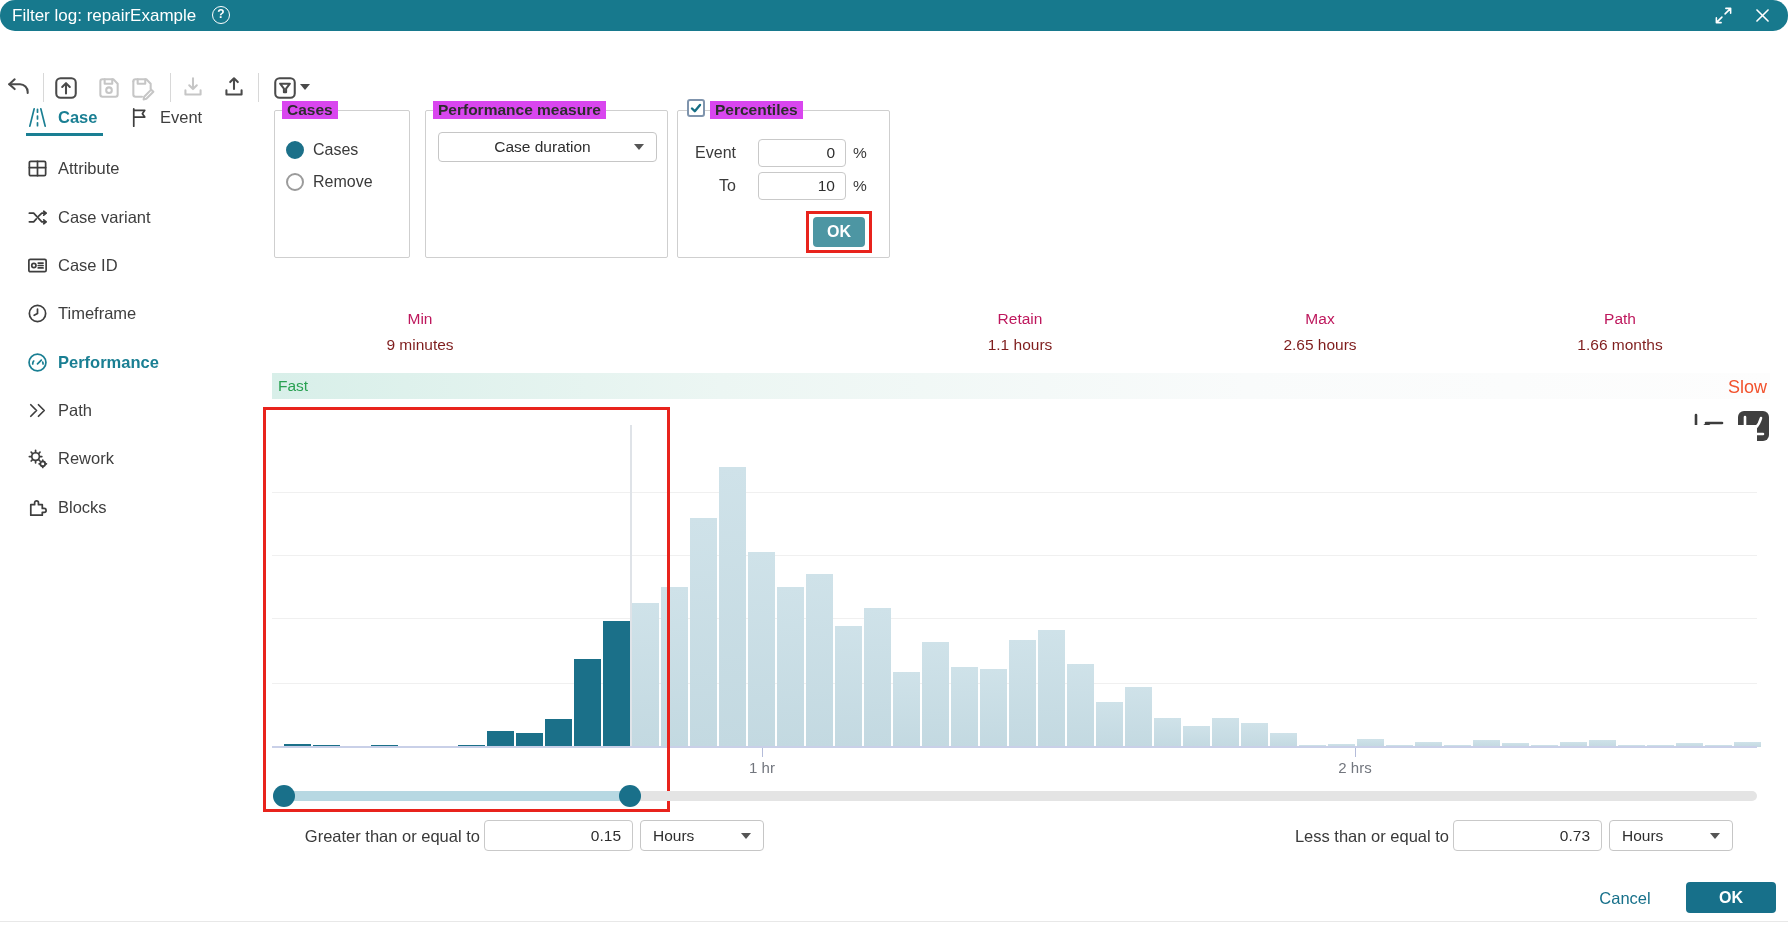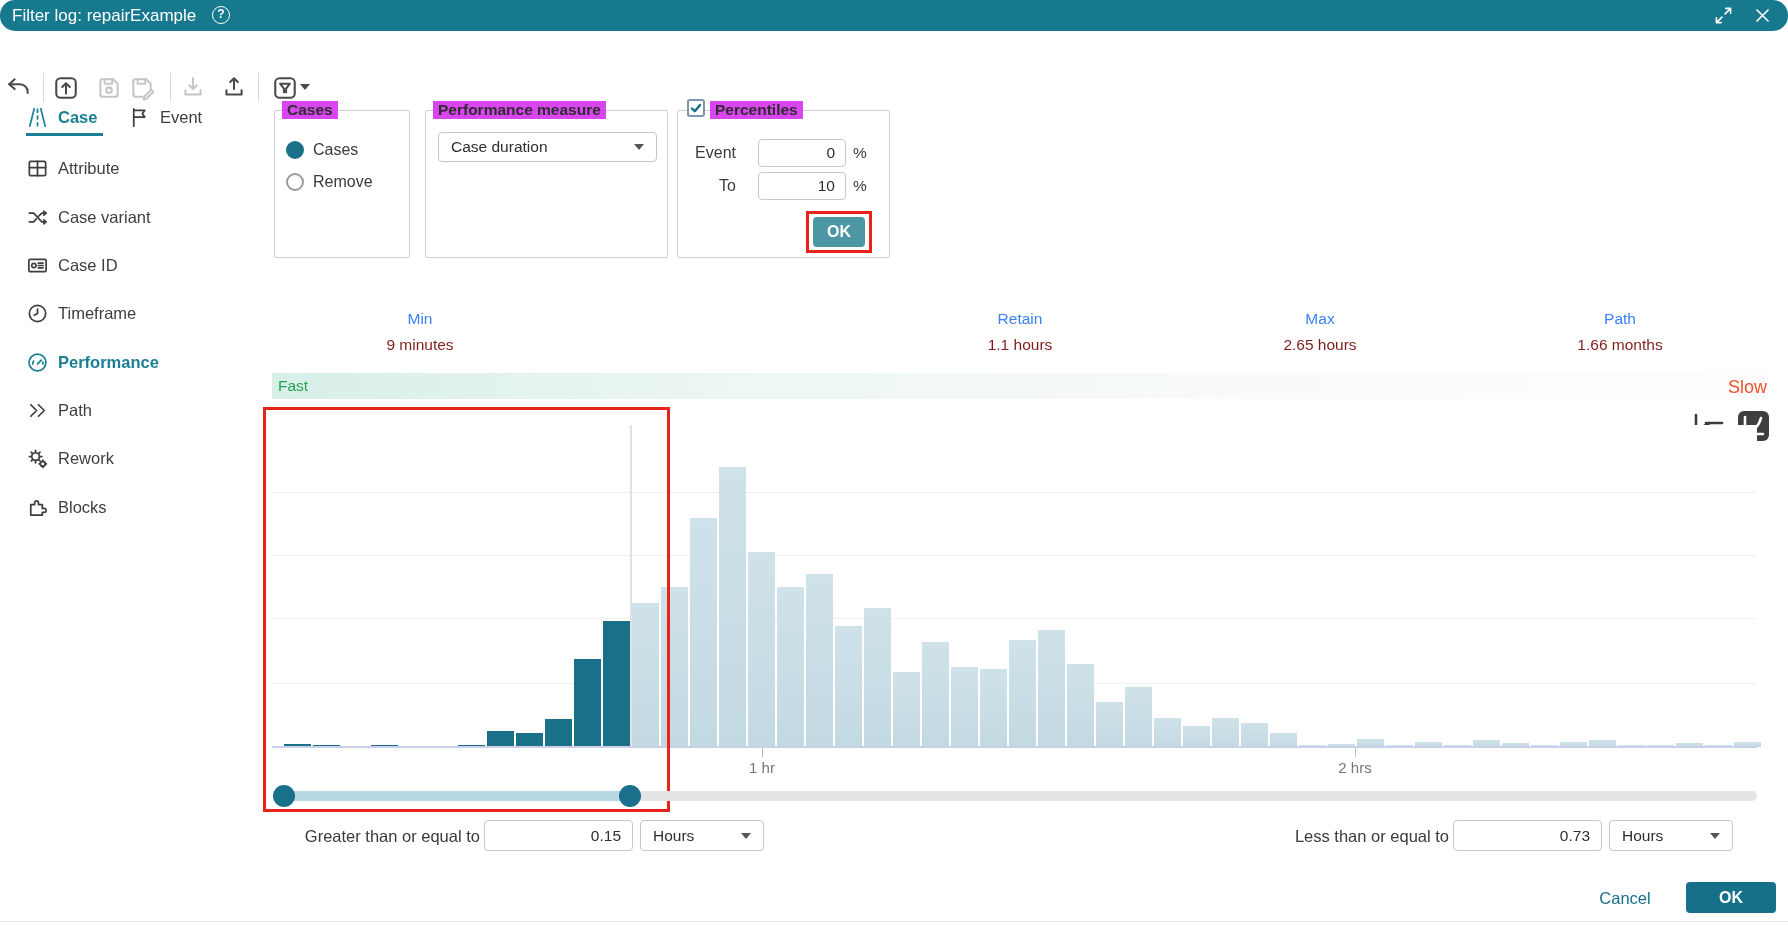--- a/index.html
+++ b/index.html
@@ -55,21 +55,21 @@
                   fill:none; stroke-linecap:round; stroke-linejoin:round; }
   .pct-label { position:absolute; font-size:16px; color:#3a3a3a; text-align:right; }
   .pct-input { position:absolute; border:1px solid #c9c9c9; border-radius:4px; background:#fff;
                font-size:15.5px; color:#2e2e2e; text-align:right; padding:0 10px; line-height:26px; }
   .pct-unit { position:absolute; font-size:15.5px; color:#3a3a3a; }
   .btn-small-ok { position:absolute; left:813px; top:217px; width:52px; height:30px; background:#4d96a3;
                   border-radius:4px; color:#fff; font-size:16px; font-weight:bold; text-align:center; line-height:30px; }
 
   
   .stat { position:absolute; width:240px; text-align:center; }
-  .stat .lbl { font-size:15.5px; color:#3b82f6; }
+  .stat .lbl { font-size:15.5px; color:#be185d; }
   .stat .val { margin-top:8px; font-size:15.5px; color:#7f1d1d; }
 
   
   .speedbar { position:absolute; left:272px; top:373px; width:1498px; height:26px;
               background:linear-gradient(to right,#d8efe9 0%, #ecf6f3 30%, #f9fbfb 65%, #fdfdfd 100%); }
   .speedbar .fast { position:absolute; left:6px; top:4px; font-size:15.5px; color:#29a152; }
   .speedbar .slow { position:absolute; right:3px; top:4px; font-size:18px; color:#f2512c; }
 
   
   .plot { position:absolute; left:272px; top:425px; width:1485px; height:322px; background:#fff; }
@@ -279,21 +279,21 @@
       <span class="lbl">Cases</span>
     </div>
     <div class="radio-row" style="top:62px;">
       <span class="radio"></span>
       <span class="lbl">Remove</span>
     </div>
   </div>
 
   <div class="panel" style="left:425px; top:110px; width:243px; height:148px;">
     <span class="legend">Performance measure</span>
-    <div class="select" style="left:12px; top:21px; width:219px; height:30px;">
+    <div class="select" style="left:12px; top:21px; width:219px; height:30px;text-align:center;">
       <span class="val">Case duration</span>
       <span class="caret"></span>
     </div>
   </div>
 
   <div class="panel" style="left:677px; top:110px; width:213px; height:148px;">
     <span class="checkbox" style="left:9px; top:-12px;">
       <svg viewBox="0 0 12 12">
           <path d="M2 6.5 L4.8 9.2 L10 3"></path>
         </svg>

